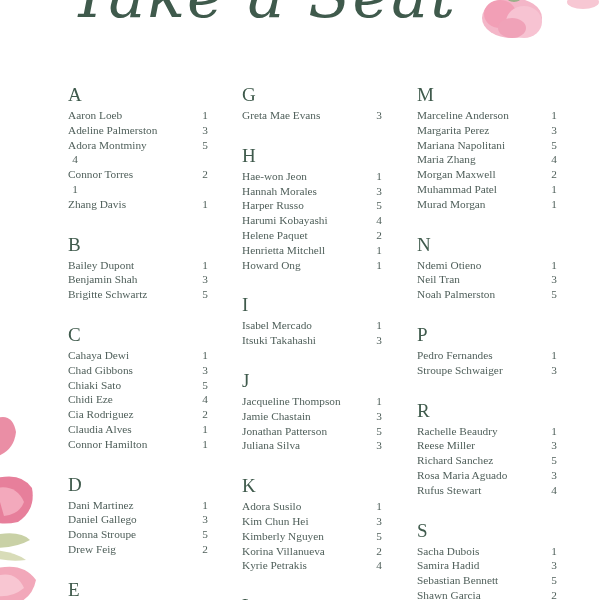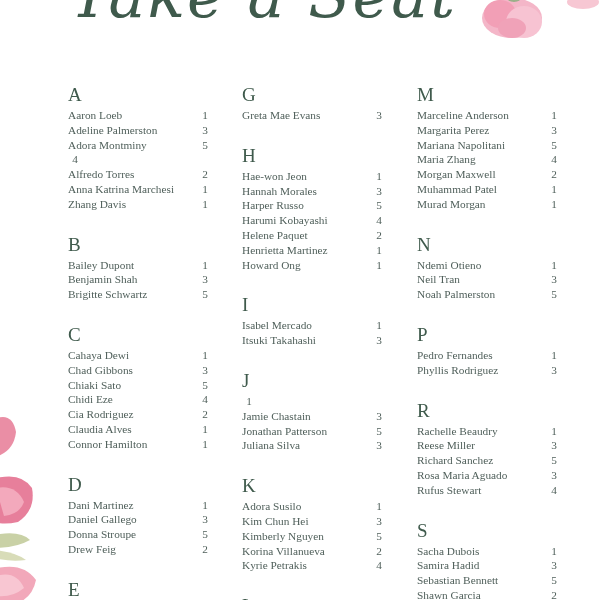--- a/index.html
+++ b/index.html
@@ -66,25 +66,24 @@
         <span class="table">3</span>
       </div>
     <div class="row">
         <span class="name">Adora Montminy</span>
         <span class="table">5</span>
       </div>
     <div class="row">
         <span class="table">4</span>
       </div>
     <div class="row">
-        <span class="name">Alfredo Torres</span>
-        <span class="table">2</span>
-      </div>
-    <div class="row">
-        <span class="name">Anna Katrina Marchesi</span>
+        <span class="name">Connor Torres</span>
+        <span class="table">2</span>
+      </div>
+    <div class="row">
         <span class="table">1</span>
       </div>
     <div class="row">
         <span class="name">Zhang Davis</span>
         <span class="table">1</span>
       </div>
   </div>
   <div class="section">
     <div class="letter">B</div>
     <div class="row">
@@ -180,21 +179,21 @@
       </div>
     <div class="row">
         <span class="name">Harumi Kobayashi</span>
         <span class="table">4</span>
       </div>
     <div class="row">
         <span class="name">Helene Paquet</span>
         <span class="table">2</span>
       </div>
     <div class="row">
-        <span class="name">Henrietta Martinez</span>
+        <span class="name">Henrietta Mitchell</span>
         <span class="table">1</span>
       </div>
     <div class="row">
         <span class="name">Howard Ong</span>
         <span class="table">1</span>
       </div>
   </div>
   <div class="section">
     <div class="letter">I</div>
     <div class="row">
@@ -202,20 +201,21 @@
         <span class="table">1</span>
       </div>
     <div class="row">
         <span class="name">Itsuki Takahashi</span>
         <span class="table">3</span>
       </div>
   </div>
   <div class="section">
     <div class="letter">J</div>
     <div class="row">
+        <span class="name">Jacqueline Thompson</span>
         <span class="table">1</span>
       </div>
     <div class="row">
         <span class="name">Jamie Chastain</span>
         <span class="table">3</span>
       </div>
     <div class="row">
         <span class="name">Jonathan Patterson</span>
         <span class="table">5</span>
       </div>
@@ -299,21 +299,21 @@
         <span class="table">5</span>
       </div>
   </div>
   <div class="section">
     <div class="letter">P</div>
     <div class="row">
         <span class="name">Pedro Fernandes</span>
         <span class="table">1</span>
       </div>
     <div class="row">
-        <span class="name">Phyllis Rodriguez</span>
+        <span class="name">Stroupe Schwaiger</span>
         <span class="table">3</span>
       </div>
   </div>
   <div class="section">
     <div class="letter">R</div>
     <div class="row">
         <span class="name">Rachelle Beaudry</span>
         <span class="table">1</span>
       </div>
     <div class="row">

